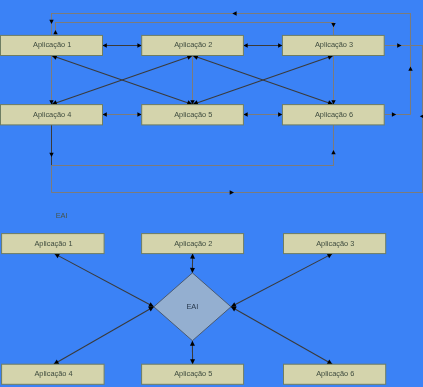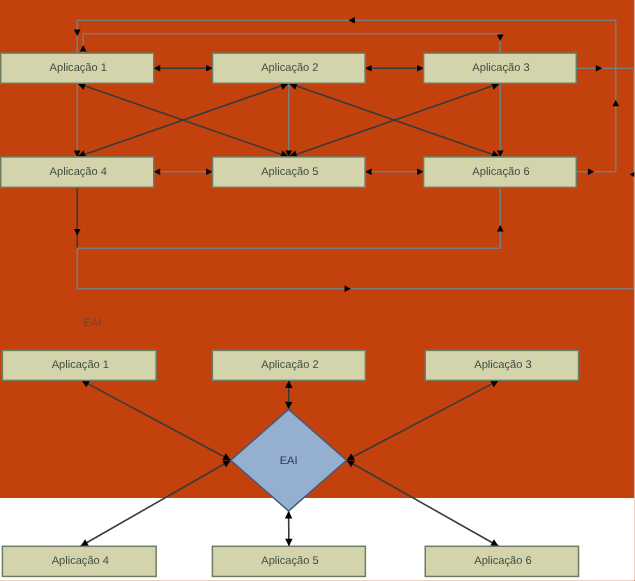--- a/index.html
+++ b/index.html
@@ -1,17 +1,17 @@
 <!DOCTYPE html>
 <html><head>
 <meta charset="utf-8">
 <style>
   html,body{margin:0;padding:0;background:#ffffff;}
   body{width:423px;height:387px;overflow:hidden;font-family:"Liberation Sans",sans-serif;}
-  #stage{position:relative;width:423px;height:332px;background:#c2410c;}
+  #stage{position:relative;width:423px;height:387px;background:#3b82f6;}
   svg#svgroot{display:block;position:absolute;left:0;top:0;}
   .nodebox{fill:#D4D4AC;stroke:#6E7D62;stroke-width:1;}
   .hubshape{fill:#94AFD0;stroke:#4A5A72;stroke-width:1;}
   .boxlabel{font-family:"Liberation Sans",sans-serif;font-size:7.4px;fill:#3d4a3d;text-anchor:middle;}
   .hublabel{font-family:"Liberation Sans",sans-serif;font-size:7.4px;fill:#27384c;text-anchor:middle;}
   .caption{font-family:"Liberation Sans",sans-serif;font-size:7.4px;fill:#46544b;text-anchor:middle;}
   .conn{fill:none;stroke:#7b7b7b;stroke-width:1.05;}
   .conn-dark{fill:none;stroke:#3a3a3a;stroke-width:1.05;}
   .ahead{fill:#000000;stroke:none;}
 </style>

